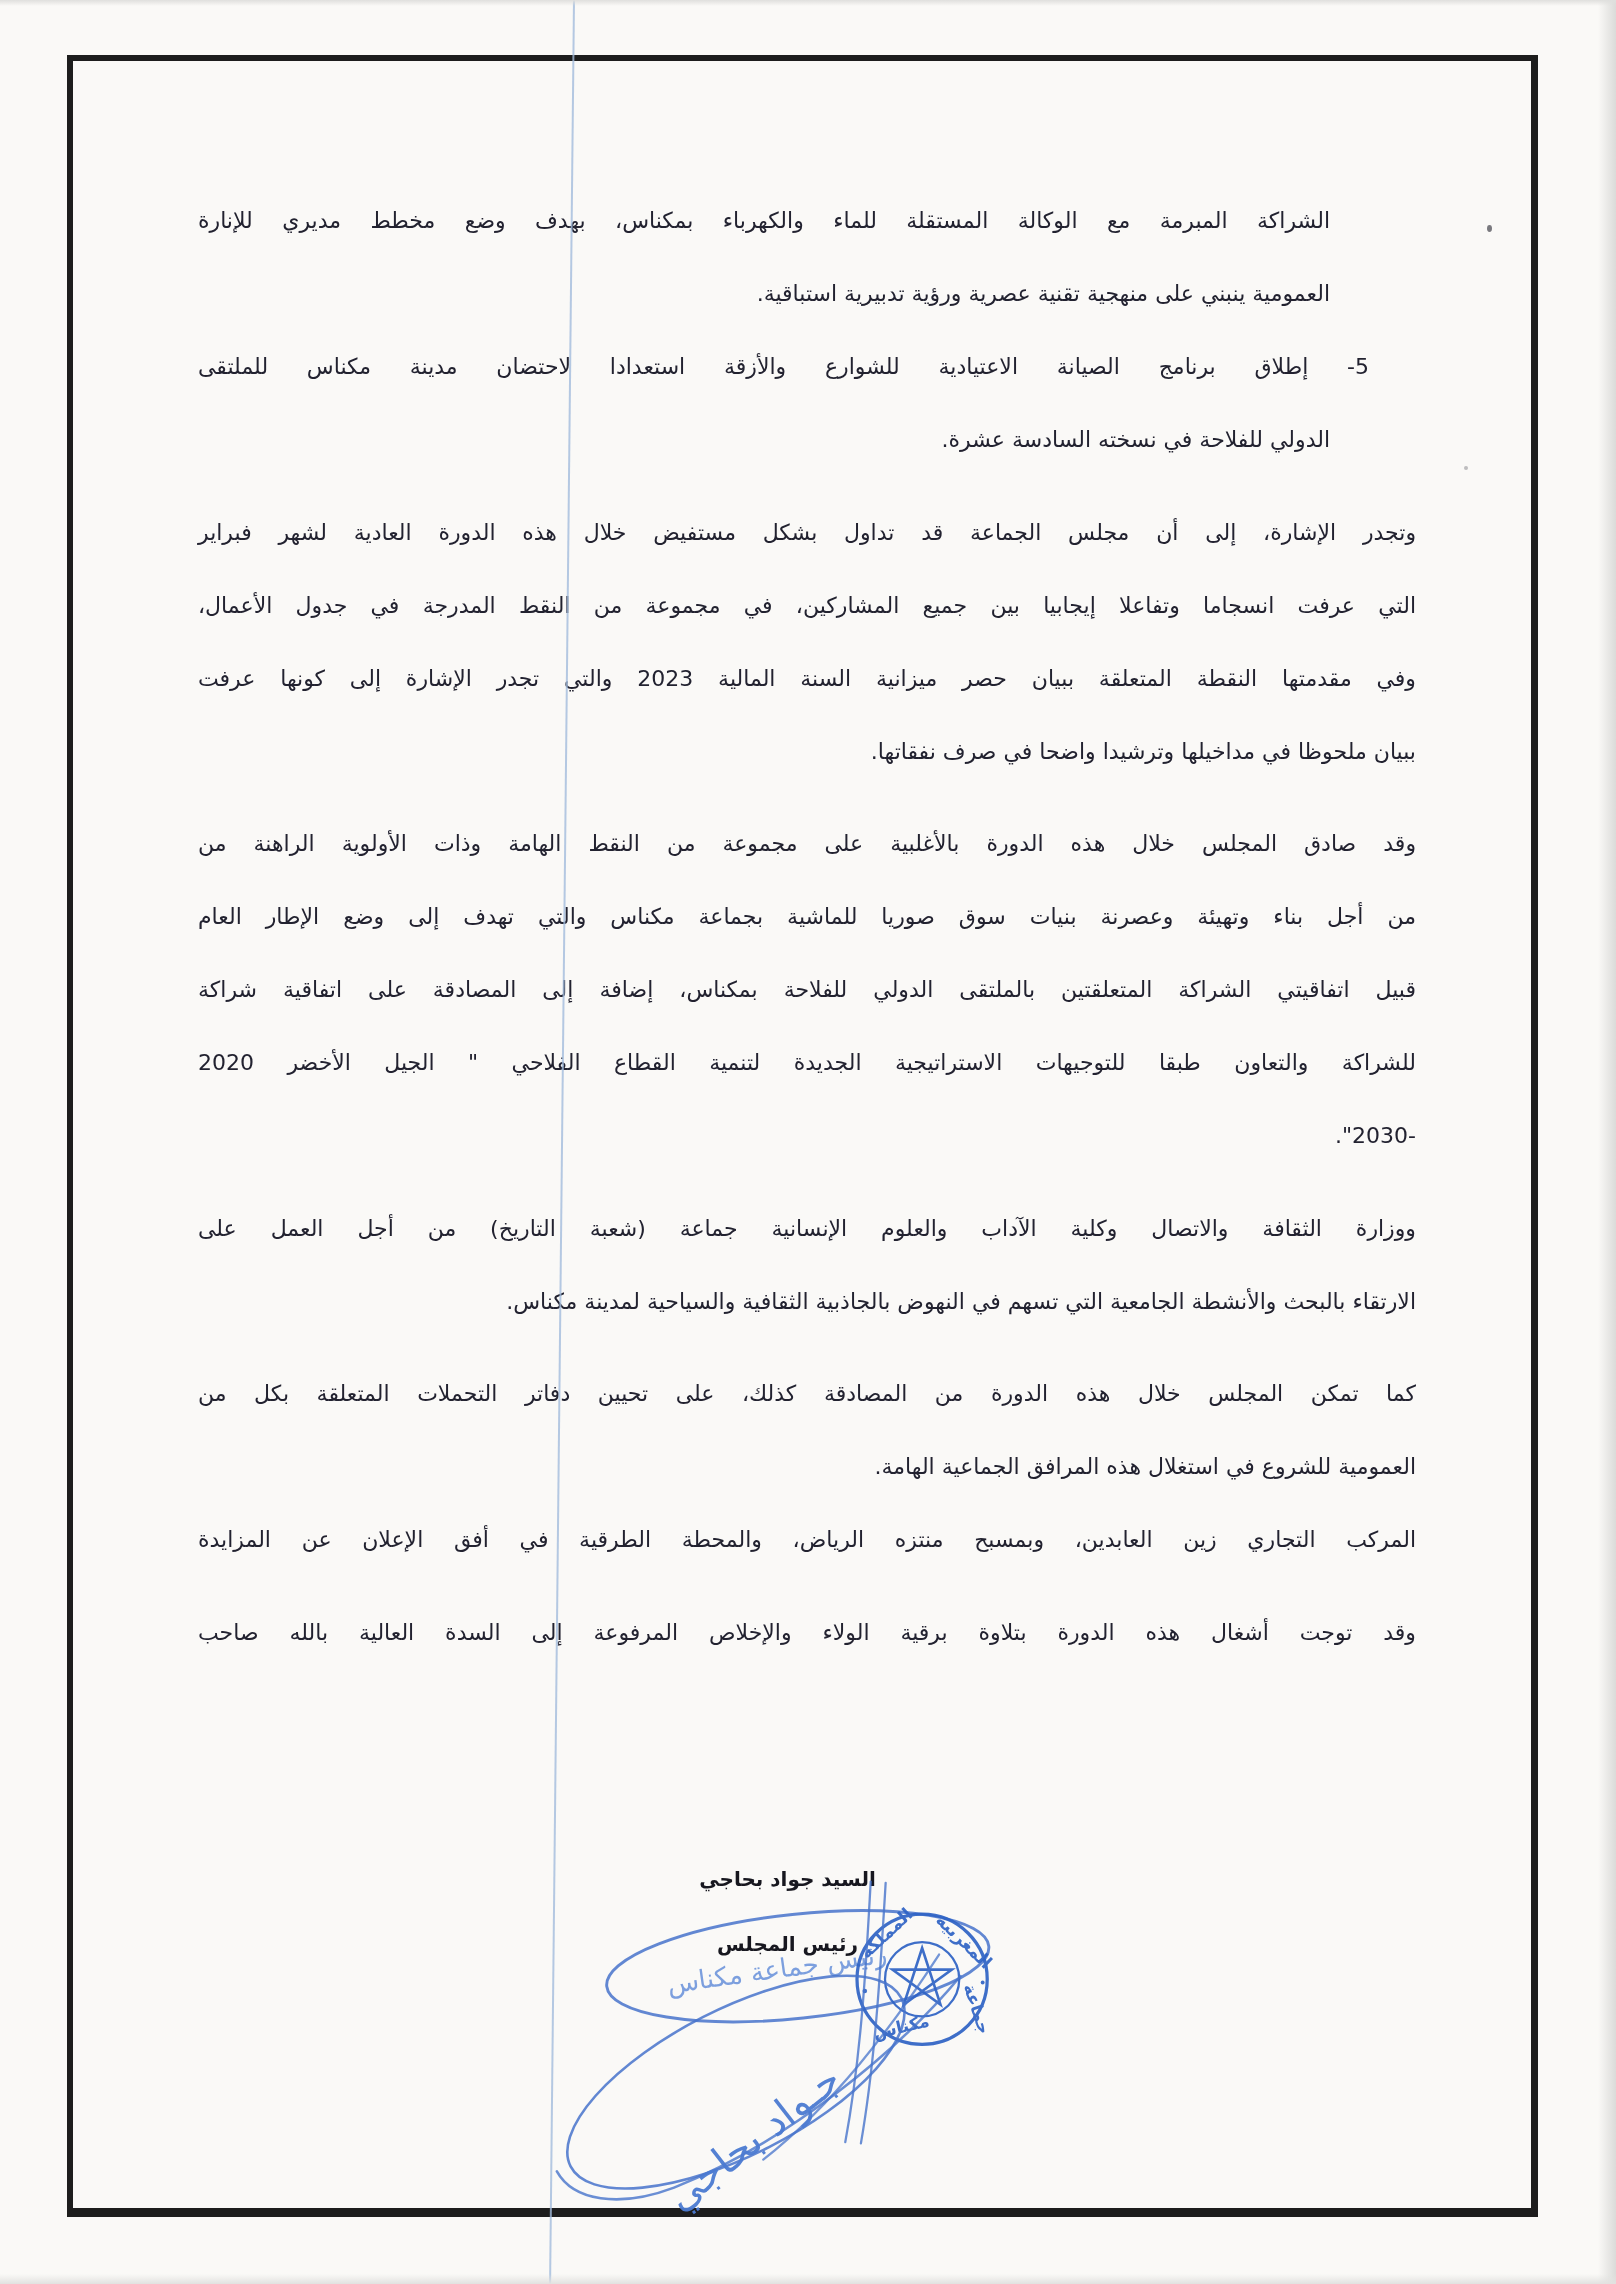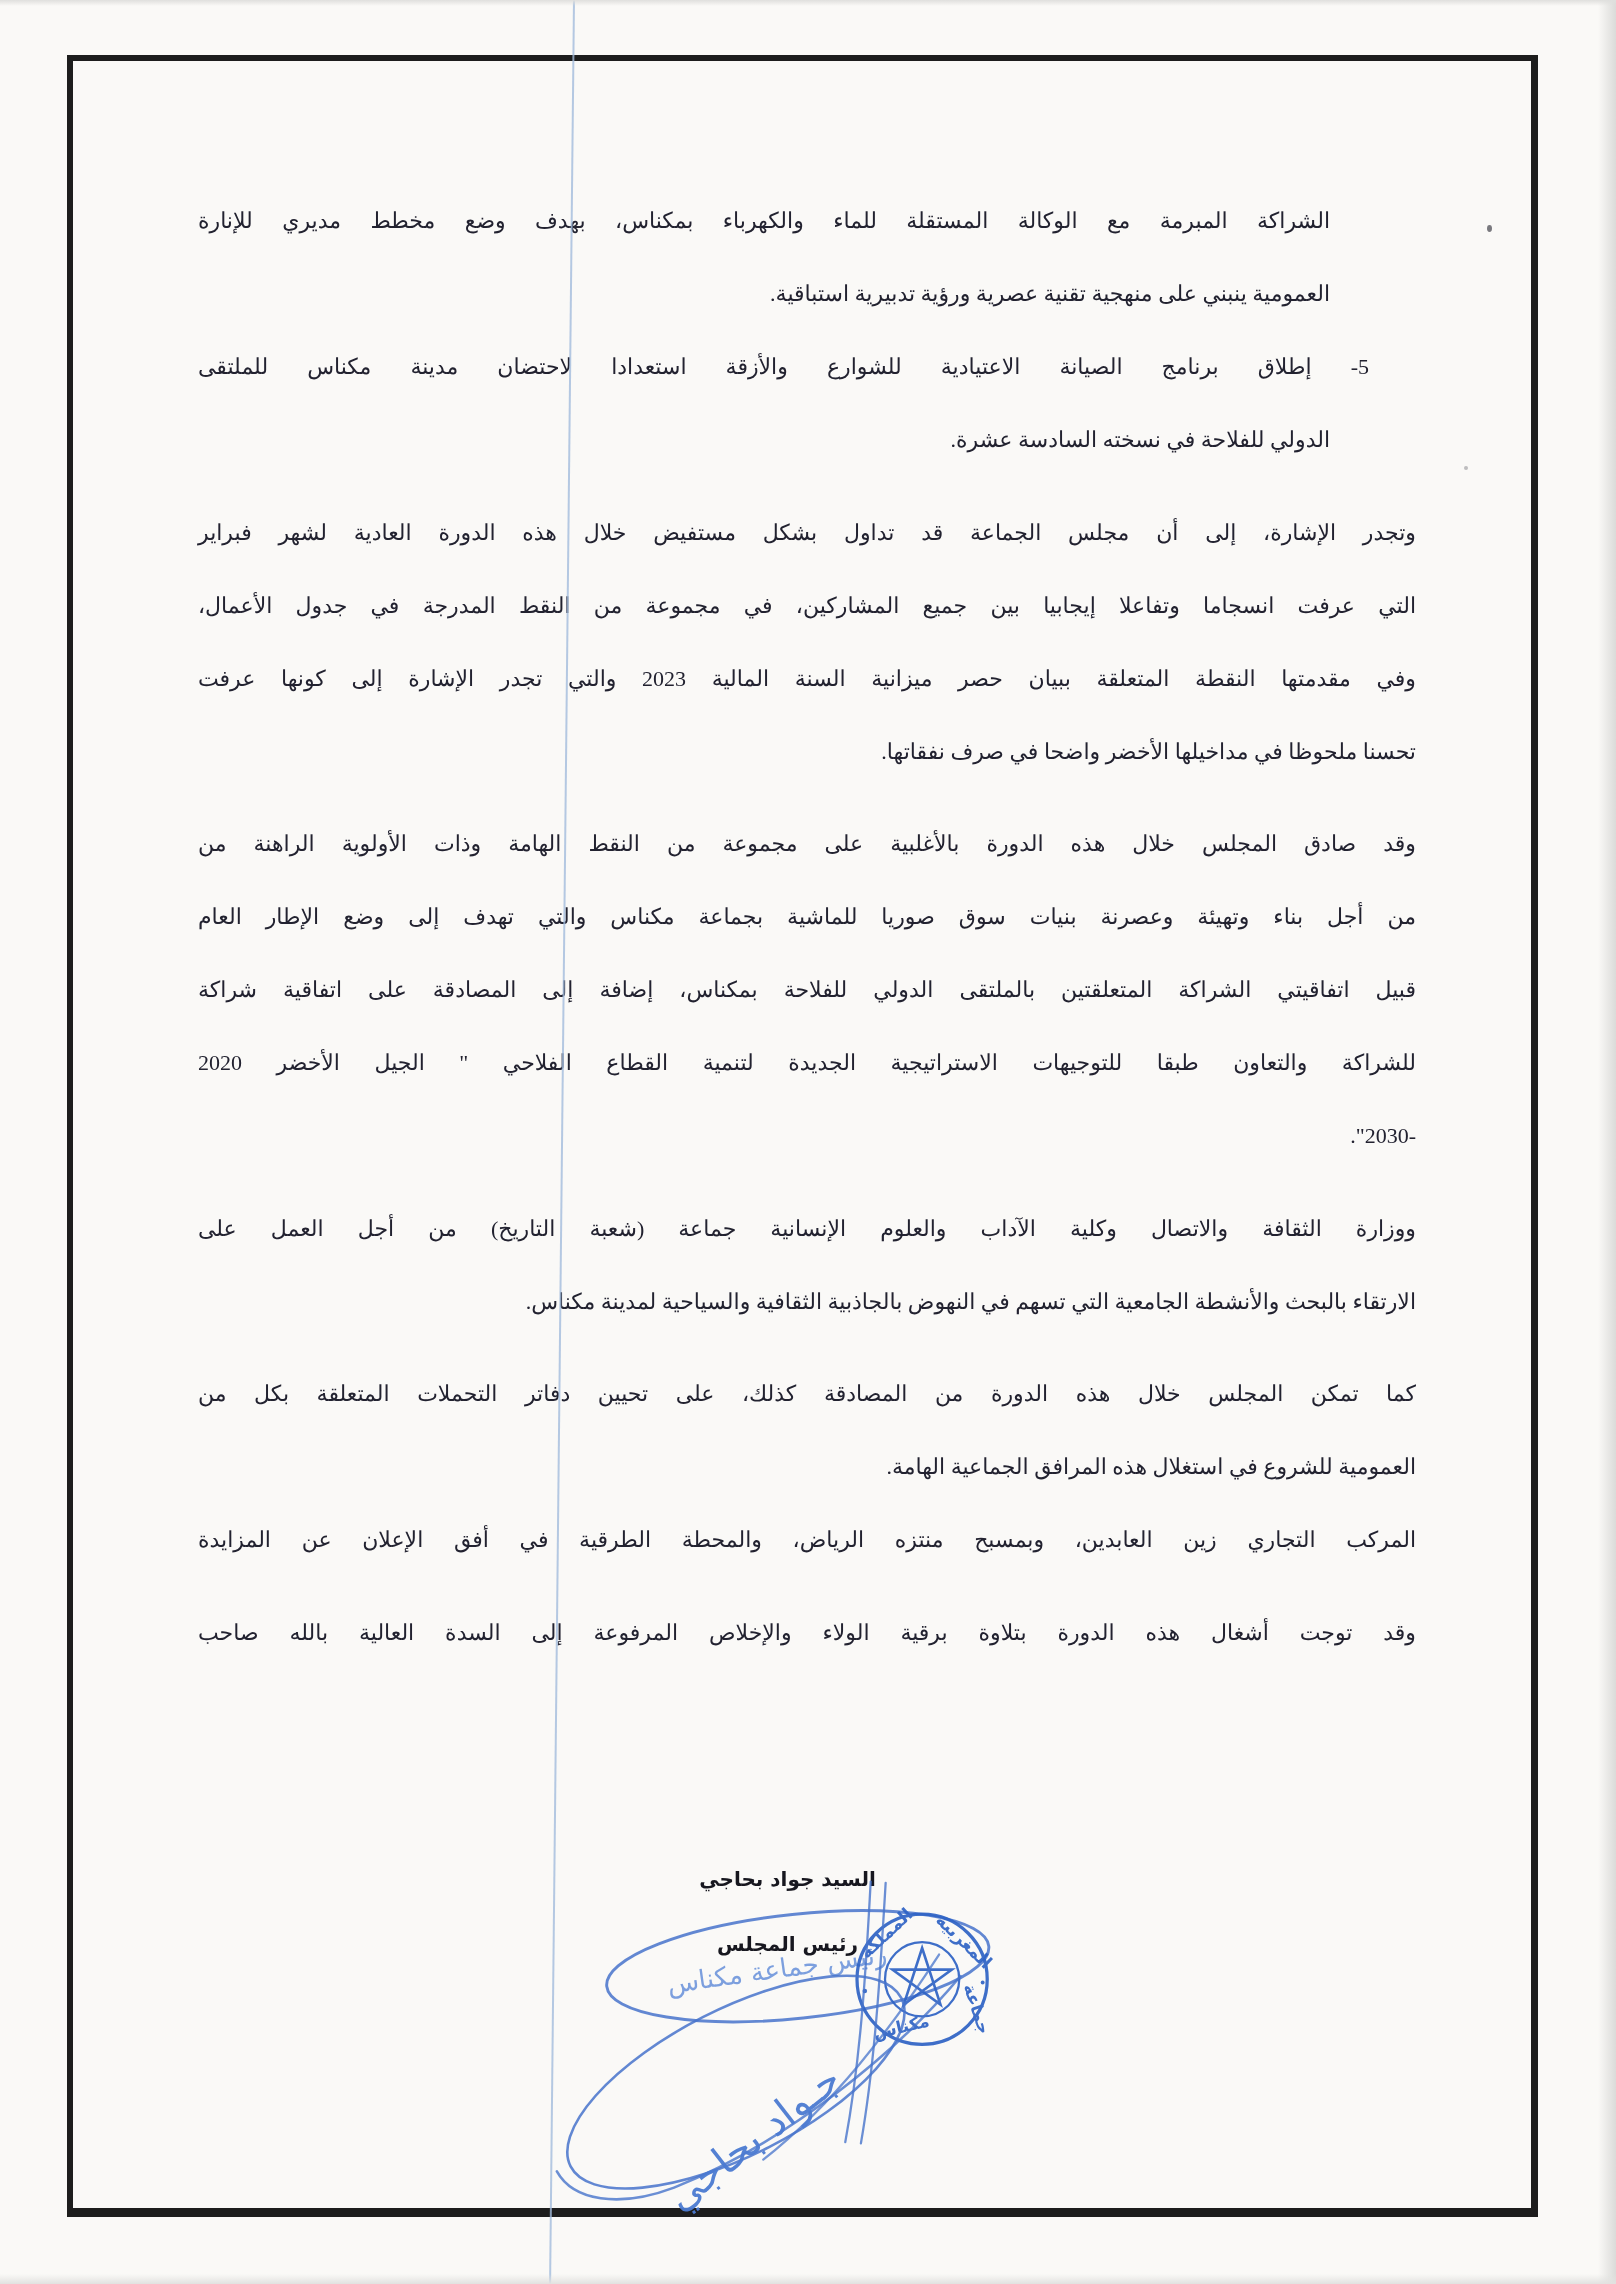--- a/index.html
+++ b/index.html
@@ -23,21 +23,21 @@
     background:#a3bcdc;opacity:.8;transform:rotate(0.6deg);z-index:5;
   }
   
   .content{
     position:absolute;top:184px;right:201px;width:1218px;
     direction:rtl;color:#222230;font-size:22px;z-index:2;
   }
   .para{margin-bottom:19.5px;}
   .line{
     height:73px;line-height:73px;white-space:normal;
-    text-align:justify;text-align-last:justify;text-justify:inter-word;font-family:Liberation Serif, serif;
+    text-align:justify;text-align-last:justify;text-justify:inter-word;
   }
   .line.end{text-align-last:right;}
   .line.hang{margin-right:86px;}
   .line.item{margin-right:47px;}
   
   .sig-name,.sig-title{
     position:absolute;left:651px;width:273px;text-align:center;
     font-weight:bold;color:#17171f;font-size:20px;line-height:38px;z-index:3;
   }
   .sig-name{top:1860px;}
@@ -68,21 +68,21 @@
       <div class="para">
         <div class="line hang">الشراكة المبرمة مع الوكالة المستقلة للماء والكهرباء بمكناس، بهدف وضع مخطط مديري للإنارة</div>
         <div class="line hang end">العمومية ينبني على منهجية تقنية عصرية ورؤية تدبيرية استباقية.</div>
         <div class="line item">5- إطلاق برنامج الصيانة الاعتيادية للشوارع والأزقة استعدادا لاحتضان مدينة مكناس للملتقى</div>
         <div class="line hang end">الدولي للفلاحة في نسخته السادسة عشرة.</div>
       </div>
       <div class="para">
         <div class="line">وتجدر الإشارة، إلى أن مجلس الجماعة قد تداول بشكل مستفيض خلال هذه الدورة العادية لشهر فبراير</div>
         <div class="line">التي عرفت انسجاما وتفاعلا إيجابيا بين جميع المشاركين، في مجموعة من النقط المدرجة في جدول الأعمال،</div>
         <div class="line">وفي مقدمتها النقطة المتعلقة ببيان حصر ميزانية السنة المالية 2023 والتي تجدر الإشارة إلى كونها عرفت</div>
-        <div class="line end">تحسنا ملحوظا في مداخيلها الأخضر واضحا في صرف نفقاتها.</div>
+        <div class="line end">ببيان ملحوظا في مداخيلها وترشيدا واضحا في صرف نفقاتها.</div>
       </div>
       <div class="para">
         <div class="line">وقد صادق المجلس خلال هذه الدورة بالأغلبية على مجموعة من النقط الهامة وذات الأولوية الراهنة من</div>
         <div class="line">من أجل بناء وتهيئة وعصرنة بنيات سوق صوريا للماشية بجماعة مكناس والتي تهدف إلى وضع الإطار العام</div>
         <div class="line">قبيل اتفاقيتي الشراكة المتعلقتين بالملتقى الدولي للفلاحة بمكناس، إضافة إلى المصادقة على اتفاقية شراكة</div>
         <div class="line">للشراكة والتعاون طبقا للتوجيهات الاستراتيجية الجديدة لتنمية القطاع الفلاحي " الجيل الأخضر 2020</div>
         <div class="line end">-2030".</div>
       </div>
       <div class="para">
         <div class="line">ووزارة الثقافة والاتصال وكلية الآداب والعلوم الإنسانية جماعة (شعبة التاريخ) من أجل العمل على</div>

